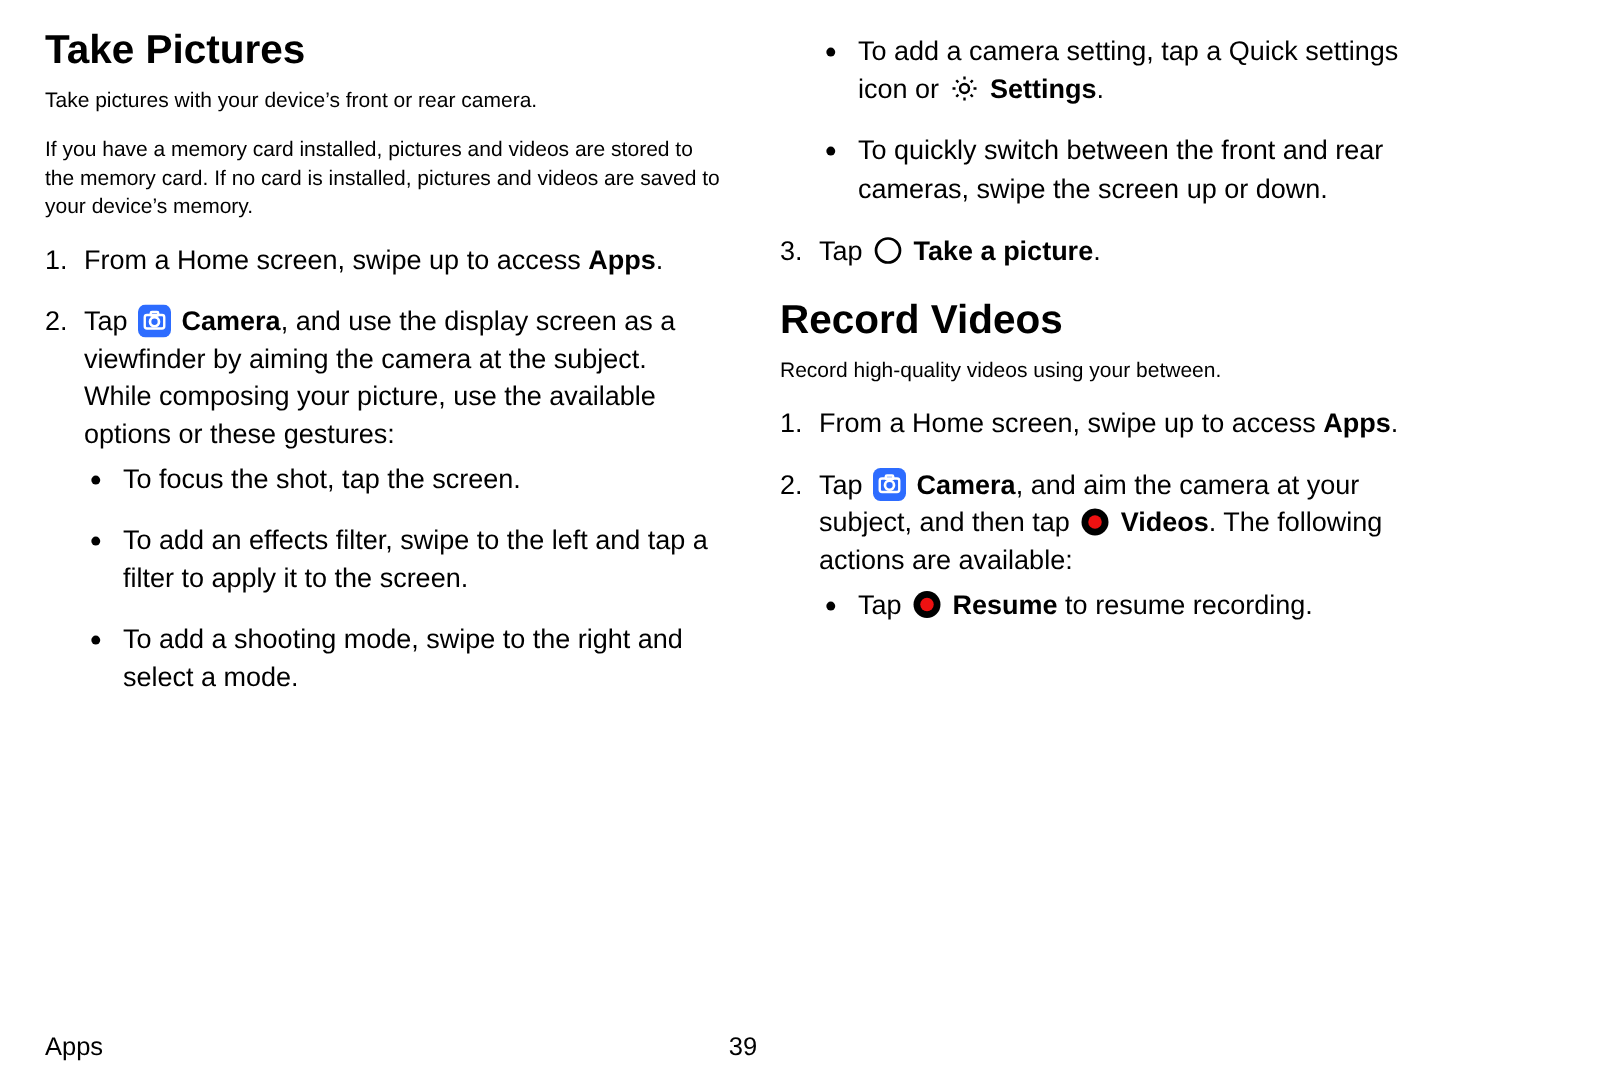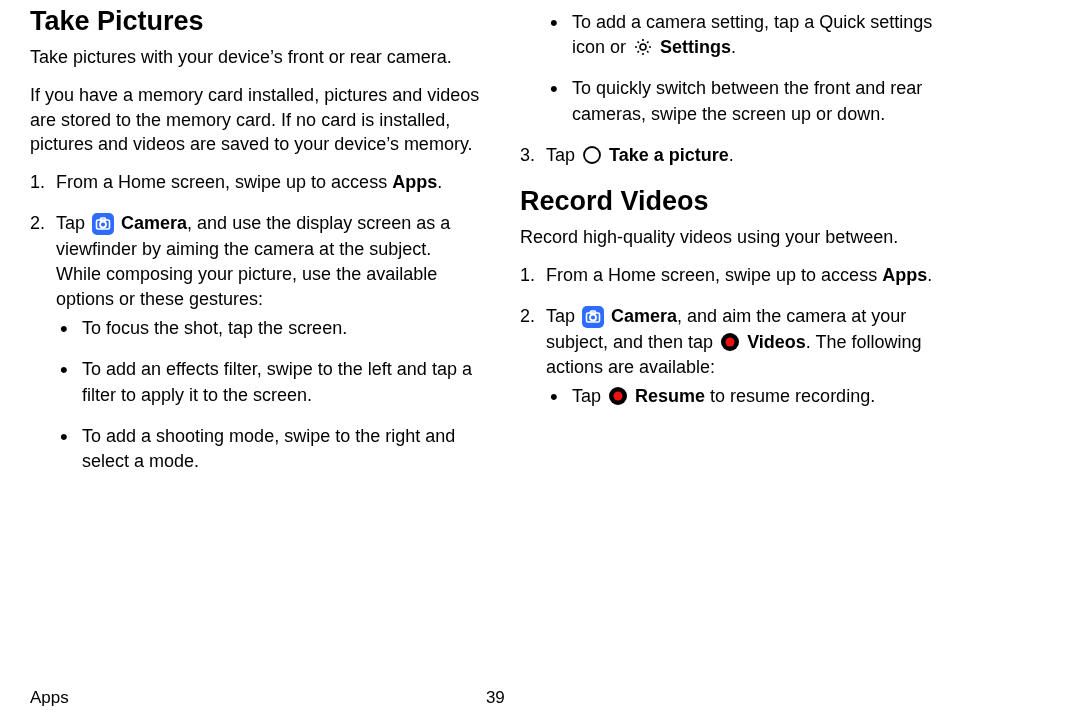--- a/index.html
+++ b/index.html
@@ -1,22 +1,22 @@
 <!DOCTYPE html>
 <html><head>
 <meta charset="utf-8">
 <style>
   html,body{margin:0;padding:0;width:1080px;height:720px;background:#fff;
     font-family:Arial,Helvetica,sans-serif;color:#000;}
-  .page{box-sizing:border-box;width:1000px;height:720px;padding:6px 30px 6px 30px;
+  .page{box-sizing:border-box;width:1000px;height:720px;padding:18px 30px 6px 30px;
     display:flex;flex-direction:column;}
   .cols{flex:1;display:flex;gap:40px;}
   .col{flex:1;min-width:0;}
   h2{font-size:27px;font-weight:700;margin:0 0 8px 0;}
-  p{font-size:18px;line-height:1.35;margin:0 0 14px 0;}
+  p{font-size:14px;line-height:1.35;margin:0 0 14px 0;}
   ol{list-style:none;padding:0;margin:0;}
   ol>li{font-size:18px;line-height:1.4;margin:0 0 16px 0;padding-left:26px;
     position:relative;}
   ol>li .num{position:absolute;left:0;top:0;}
   ul{list-style:none;padding:0;margin:4px 0 0 0px;}
   ul>li{font-size:18px;line-height:1.4;margin:0 0 16px 0;padding-left:26px;
     position:relative;}
   ul>li::before{content:"•";font-size:22px;position:absolute;left:4px;top:-2px;}
   b{font-weight:700;}
   .ico{display:inline-flex;align-items:center;justify-content:center;

